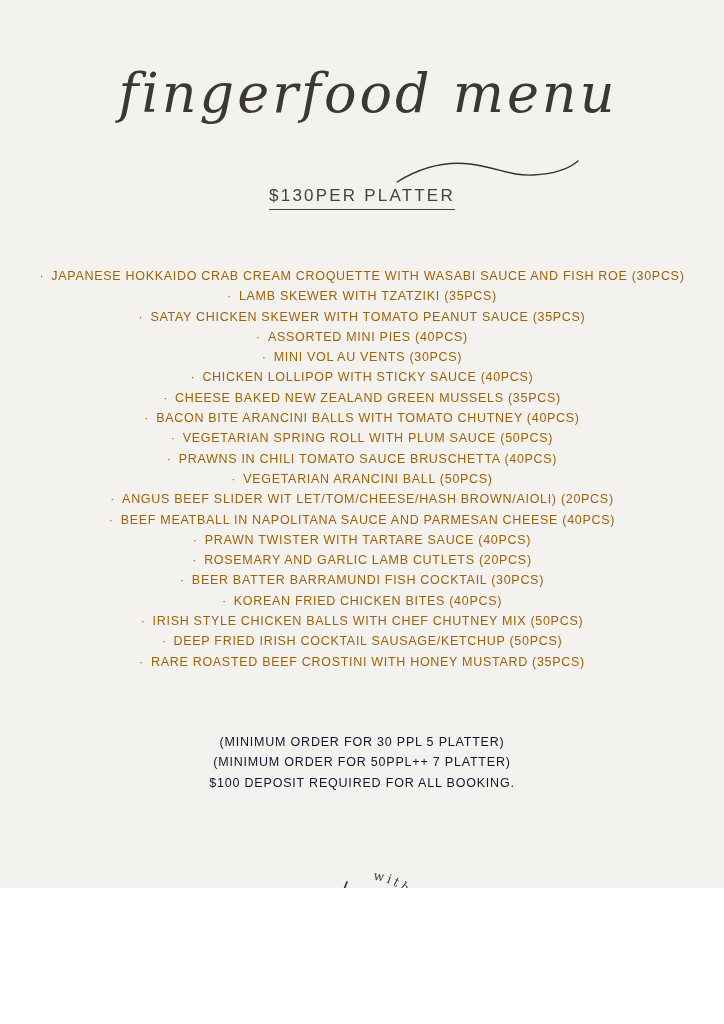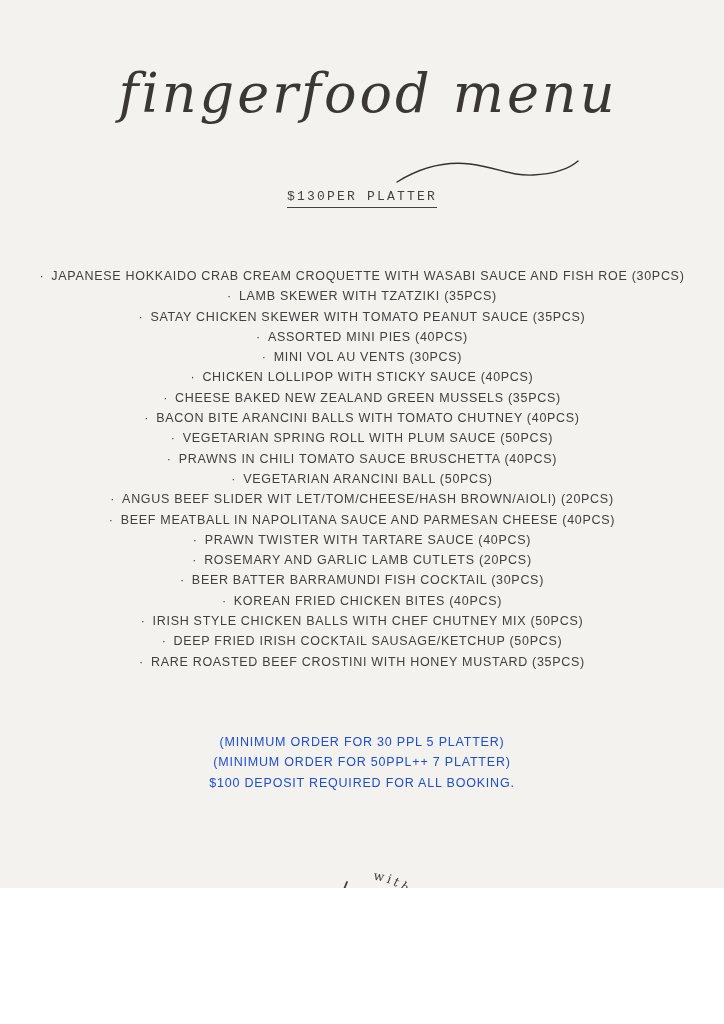--- a/index.html
+++ b/index.html
@@ -35,55 +35,54 @@
   }
   .price-wrap {
     position: absolute;
     top: 186px;
     left: 0;
     width: 724px;
     text-align: center;
   }
   .price {
     display: inline-block;
-    font-size: 13px;
+    font-size: 17px;
     letter-spacing: 2.2px;
     font-weight: 400;
     color: #45423f;
     border-bottom: 1px solid #45423f;
     padding-bottom: 3px;
-    font-family: Liberation Mono, monospace;
   }
   .menu-list {
     position: absolute;
     top: 266px;
     left: 0;
     width: 724px;
     text-align: center;
   }
   .menu-item {
     font-size: 12.5px;
     line-height: 20.3px;
     letter-spacing: 0.7px;
-    color: #404040;
+    color: #a16207;
     white-space: nowrap;
   }
   .bullet { margin-right: 7px; }
   .notes {
     position: absolute;
     top: 732px;
     left: 0;
     width: 724px;
     text-align: center;
   }
   .note-line {
     font-size: 12.5px;
     line-height: 20.3px;
     letter-spacing: 0.8px;
-    color: #1d4ed8;
+    color: #0f172a;
     white-space: nowrap;
   }
   .logo {
     position: absolute;
     left: 303px;
     top: 870px;
     width: 130px;
     height: 120px;
   }
   .logo text {

